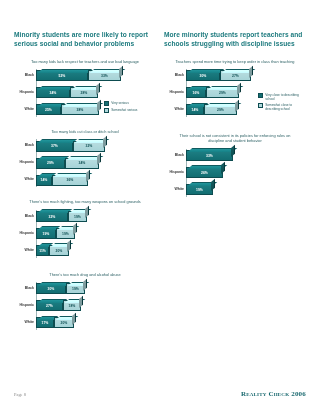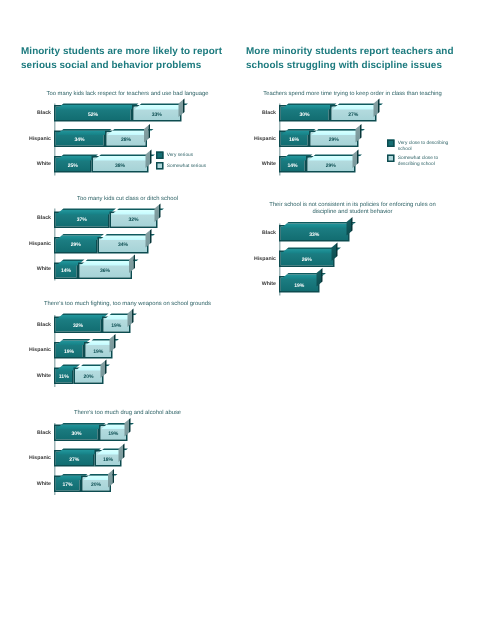--- a/index.html
+++ b/index.html
@@ -410,14 +410,18 @@
             <div class="bars">
               <div class="seg s1 cap" style="width:27px">19%</div>
             </div>
           </div>
         </div>
       </div>
     </div>
 
   </div>
 
+  <div class="footer">
+    <span class="page-num">Page 8</span>
+    <span class="brand">Reality Check 2006</span>
+  </div>
 
 </div>
 
 </body></html>

